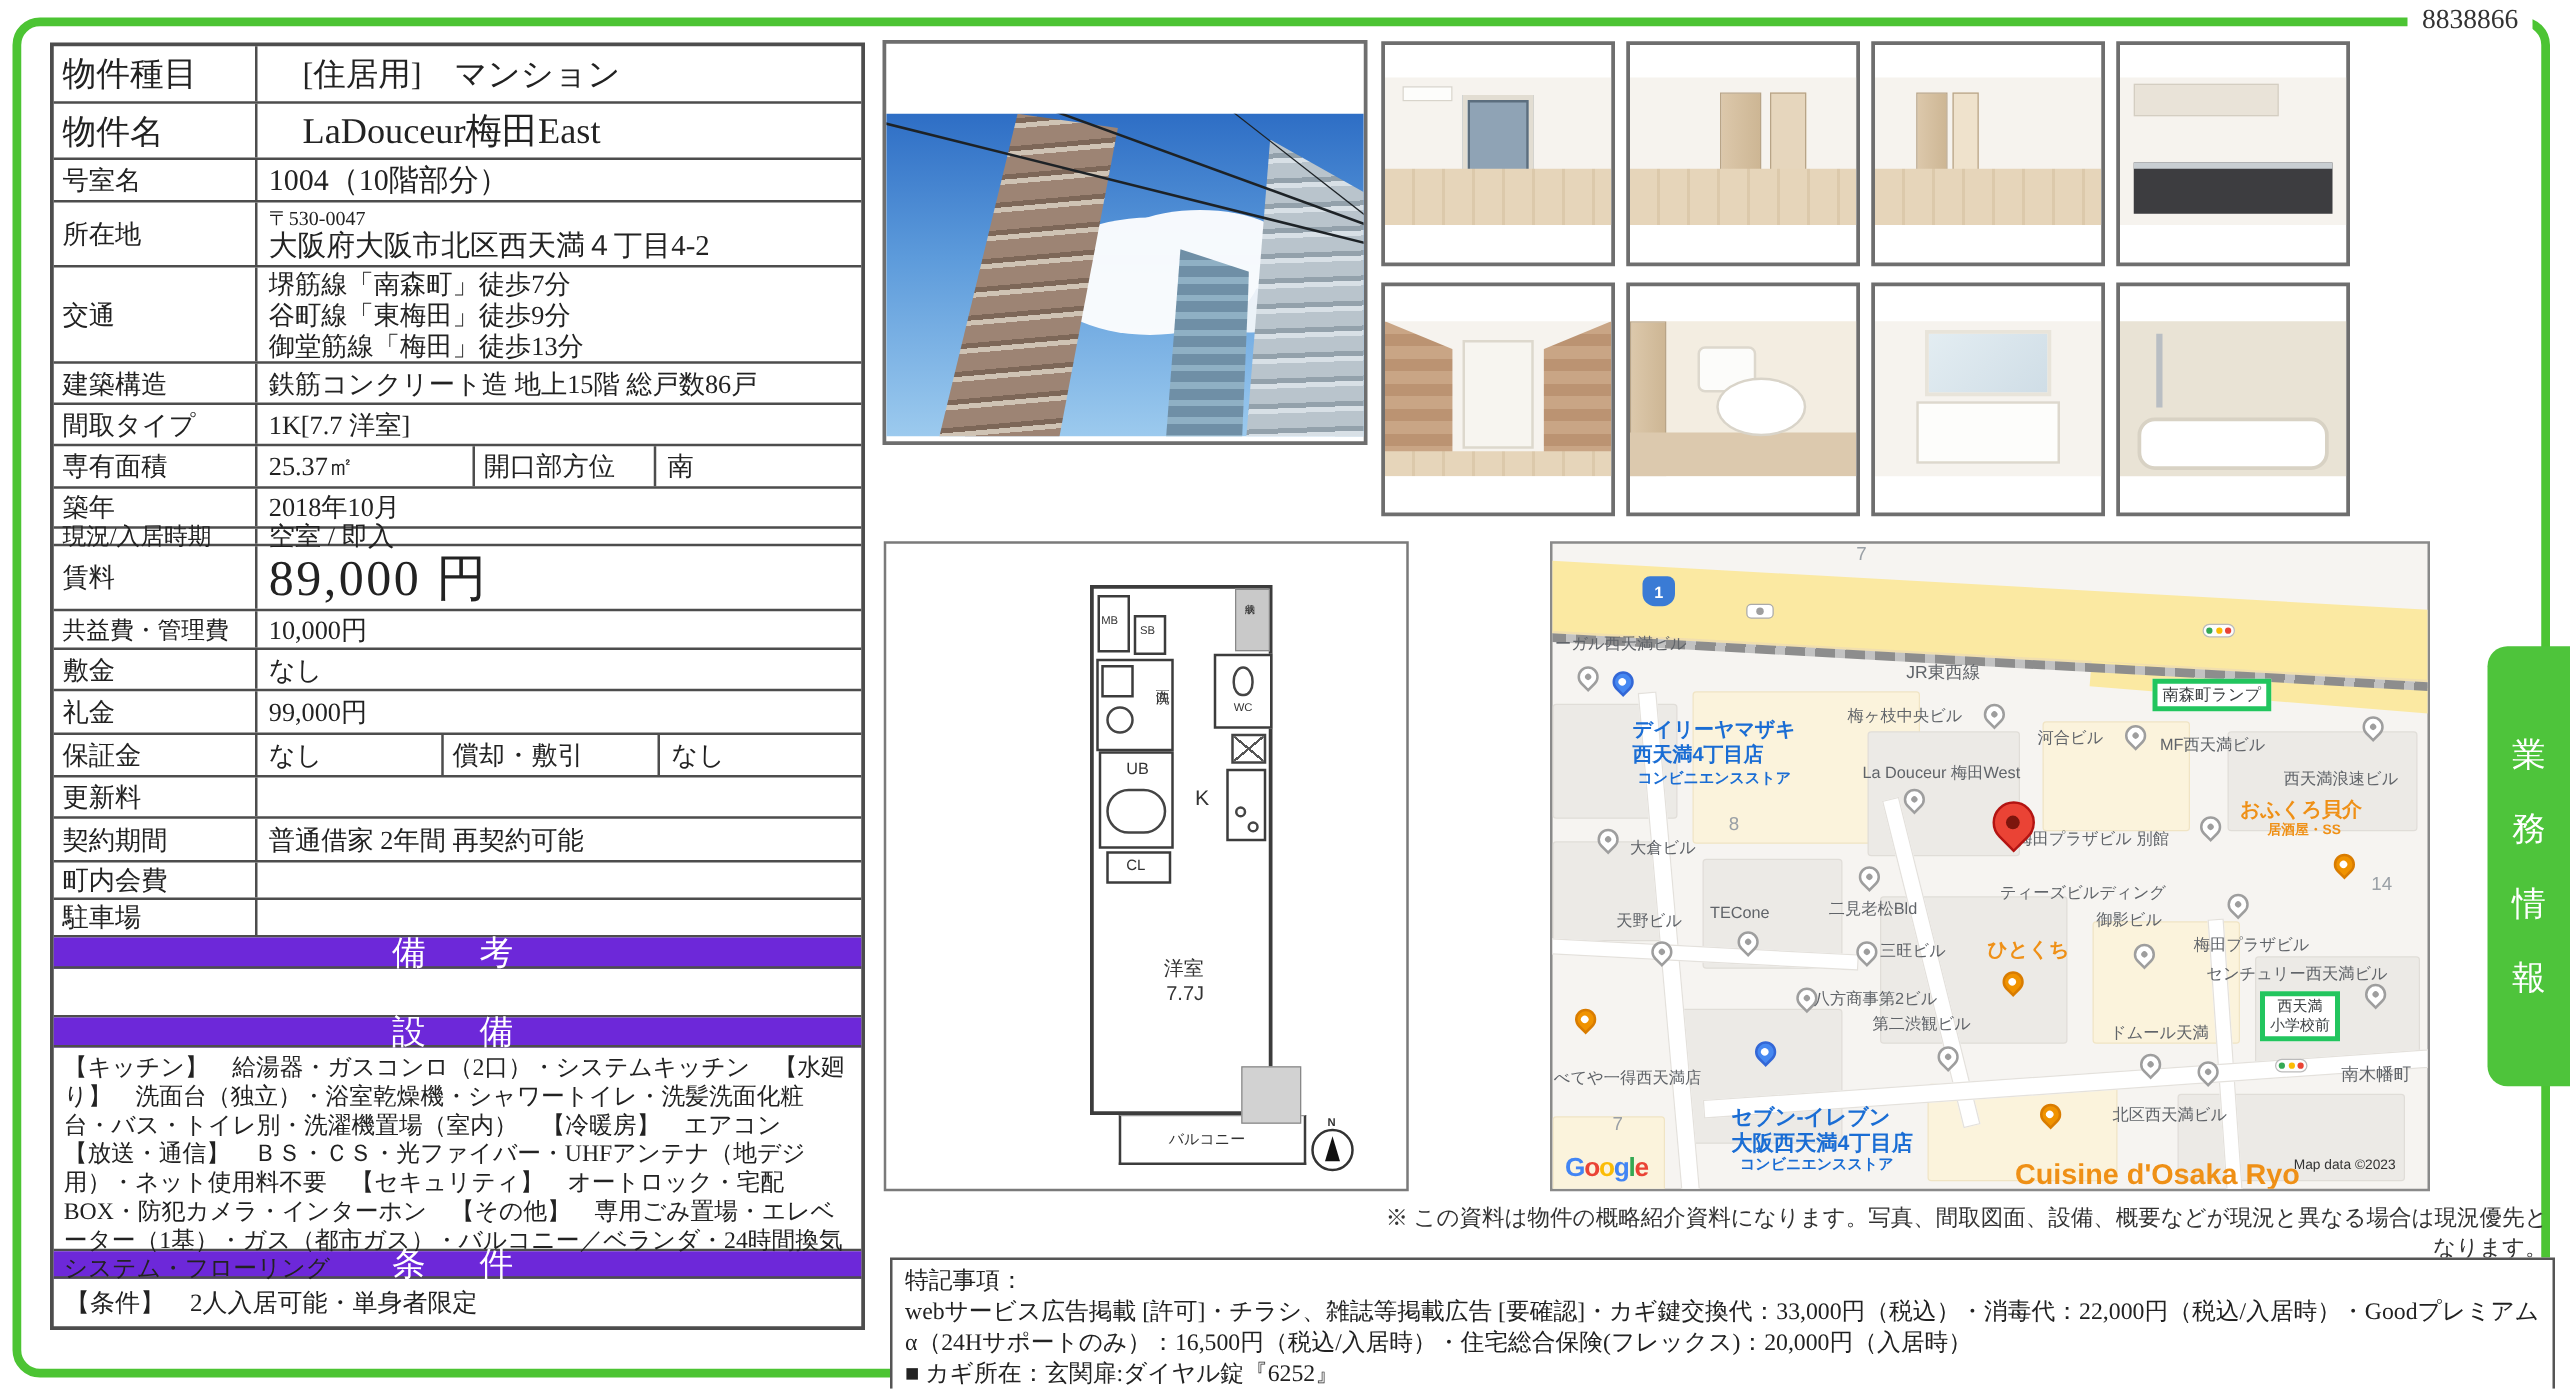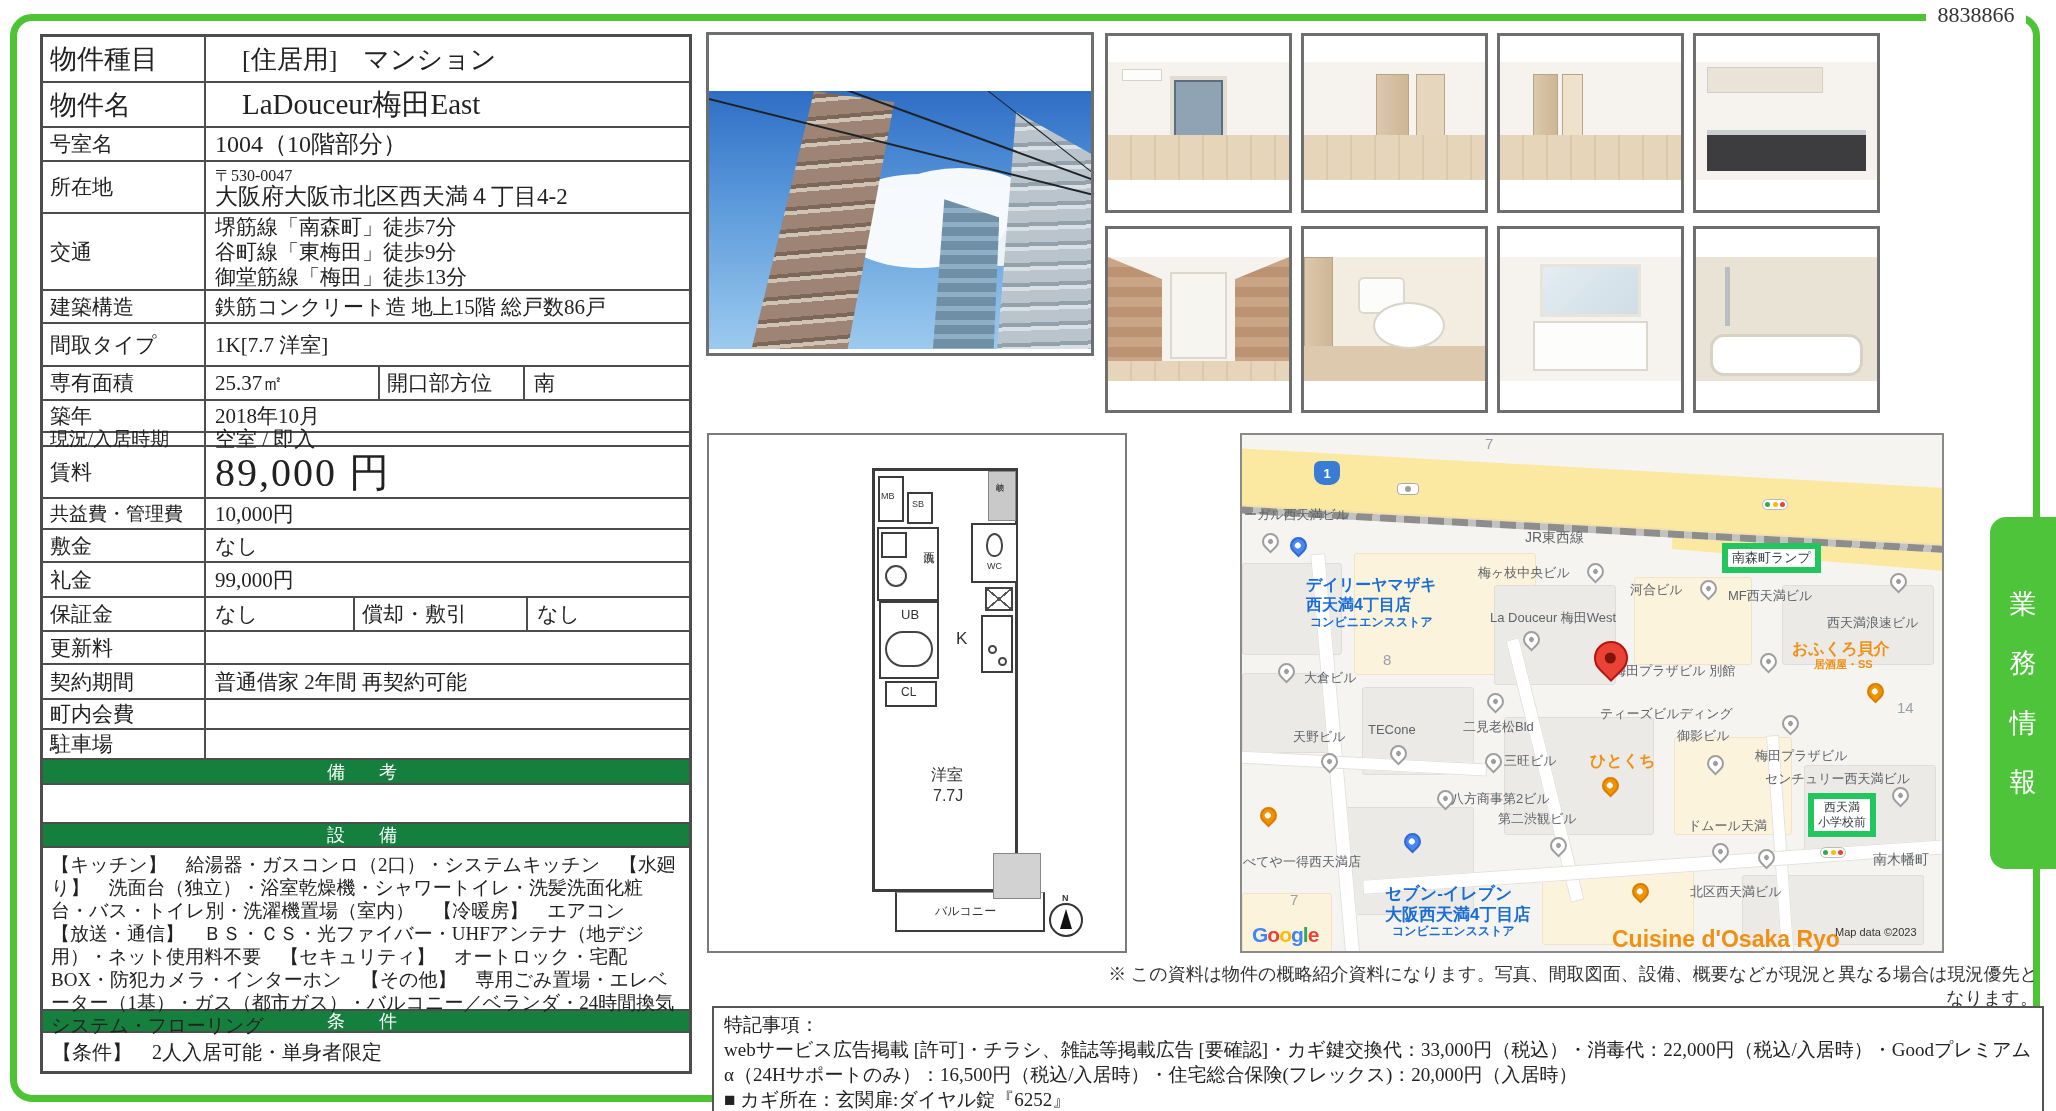--- a/index.html
+++ b/index.html
@@ -20,22 +20,22 @@
   .th.big{font-size:27px;}
   .td{flex:1;padding:1px 9px;display:flex;align-items:center;font-size:21px;}
   .td.big{font-size:26px;padding-left:36px;}
   .subth{flex:0 0 147px;border-left:2px solid #4d4d4d;border-right:2px solid #4d4d4d;
          padding:1px 7px;display:flex;align-items:center;font-size:21px;}
   .stack{display:block;padding-top:2px;}
   .zip{font-size:16px;line-height:17px;}
   .addr{font-size:23px;line-height:26px;}
   .accline{font-size:21px;line-height:25px;}
   .rent{font-size:40px;letter-spacing:2px;}
-  .band{background:#15803d;color:#fff;justify-content:center;display:flex;align-items:center;
-        font-size:18px;letter-spacing:8px;}
+  .band{background:#6d28d9;color:#fff;justify-content:center;display:flex;align-items:center;
+        font-size:27px;letter-spacing:8px;}
   .blocktext{font-size:19px;line-height:23px;padding:5px 8px;align-items:flex-start;display:block;}
   
   .frame{position:absolute;border:3px solid #6e6e6e;background:#fff;overflow:hidden;z-index:2;}
   .bphoto{left:706px;top:32px;width:388px;height:324px;}
   .bscene{position:absolute;left:0;right:0;top:56px;height:258px;overflow:hidden;
           background:linear-gradient(180deg,#2e6ec5 0%,#5d9bdb 45%,#9ccaee 100%);}
   .cloud{position:absolute;left:46%;top:30%;width:150px;height:70px;background:#fff;border-radius:50%;
          box-shadow:-40px 18px 0 12px #fff, 40px 22px 0 6px #f2f6fa;opacity:.95;}
   .tower{position:absolute;left:-4%;top:0;width:75%;height:110%;
          background:repeating-linear-gradient(175deg,#9d8474 0 14px,#7d6758 14px 18px,#cfc3b4 18px 22px);
@@ -88,21 +88,21 @@
        overflow:hidden;background:#f6f4f1;z-index:2;font-family:"Liberation Sans","DejaVu Sans",sans-serif;}
   .blockg{position:absolute;background:#eceae6;border:1px solid #e0ddd8;border-radius:3px;}
   .blockc{position:absolute;background:#fbf3dc;border:1px solid #f0e4c4;border-radius:3px;}
   .yroad{position:absolute;background:#fbe9a2;}
   .rail{position:absolute;background:repeating-linear-gradient(90deg,#8d8d8d 0 16px,#c2c2c2 16px 24px);}
   .street{position:absolute;background:#fff;border:1px solid #e4e1dc;}
   .mlabel{position:absolute;color:#606469;font-size:13px;line-height:1.25;white-space:pre-line;z-index:5;}
   .mlabel.blue{color:#1a6dd4;font-weight:bold;}
   .mlabel.orange{color:#ef9016;font-weight:bold;}
   .mlabel.blk{color:#9aa0a6;font-size:15px;}
-  .mlabel.boxed{background:#fff;border:6px solid #22c55e;color:#3c4043;padding:1px 4px;text-align:center;}
+  .mlabel.boxed{background:#fff;border:4px solid #22c55e;color:#3c4043;padding:1px 4px;text-align:center;}
   .mlabel.attr{color:#333;}
   .pin{position:absolute;width:17px;height:17px;border-radius:50% 50% 50% 0;transform:rotate(-45deg);
        background:#fff;border:2px solid #9e9e9e;z-index:4;}
   .pin::after{content:"";position:absolute;left:4px;top:4px;width:5px;height:5px;border-radius:50%;background:#9e9e9e;}
   .pin.blue{background:#4688f1;border-color:#3367d6;}
   .pin.blue::after{background:#fff;width:6px;height:6px;left:3px;top:3px;}
   .pin.orange{background:#f09300;border-color:#d97c00;}
   .pin.orange::after{background:#fff;width:6px;height:6px;left:3px;top:3px;}
   .pin.red{width:34px;height:34px;background:#ea4335;border-color:#b31412;z-index:6;}
   .pin.red::after{background:#7c150d;width:11px;height:11px;left:9px;top:9px;}
@@ -159,21 +159,21 @@
         <span class="accline" style="display:block">堺筋線「南森町」徒歩7分</span>
         <span class="accline" style="display:block">谷町線「東梅田」徒歩9分</span>
         <span class="accline" style="display:block">御堂筋線「梅田」徒歩13分</span>
       </span>
         </div>
     </div>
     <div class="tr" style="height:33px">
       <div class="th">建築構造</div>
       <div class="td">鉄筋コンクリート造 地上15階 総戸数86戸</div>
     </div>
-    <div class="tr" style="height:43px">
+    <div class="tr" style="height:33px">
       <div class="th">間取タイプ</div>
       <div class="td">1K[7.7 洋室]</div>
     </div>
     <div class="tr" style="height:34px">
       <div class="th">専有面積</div>
       <div class="td" style="flex:0 0 172px">25.37㎡</div>
       <div class="subth">開口部方位</div>
       <div class="td">南</div>
     </div>
     <div class="tr" style="height:32px">

